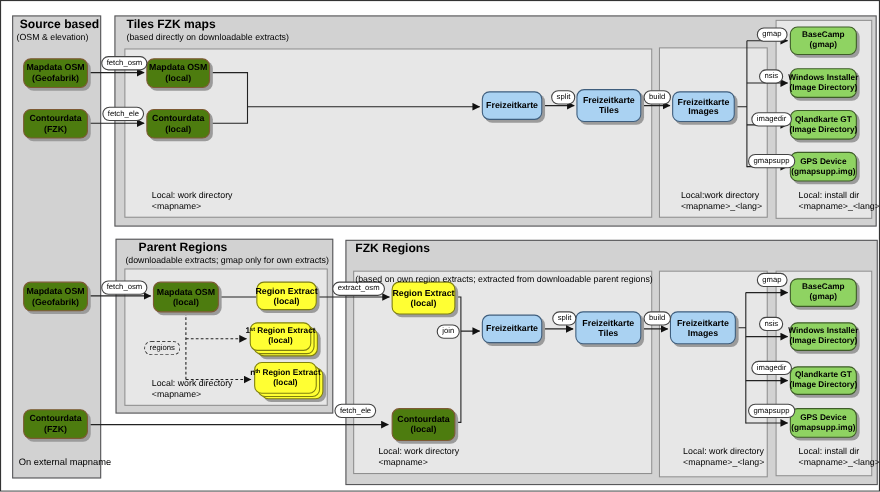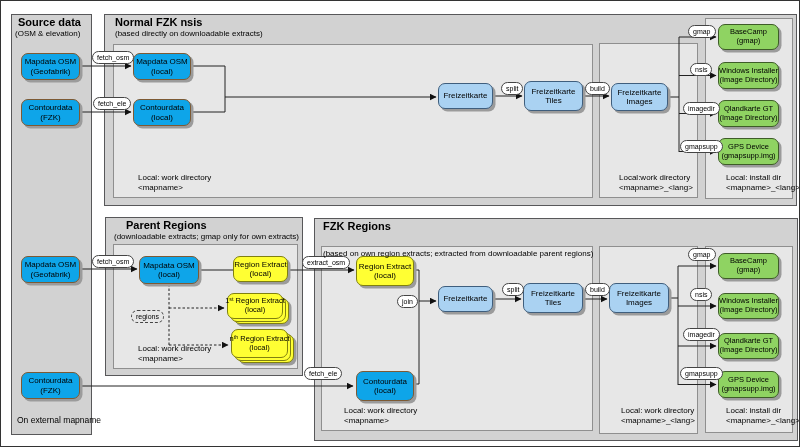--- a/index.html
+++ b/index.html
@@ -2,22 +2,22 @@
 <html><head>
 <meta charset="utf-8">
 <style>
   html,body{margin:0;padding:0;background:#fff;font-family:"Liberation Sans",sans-serif;color:#000;}
   #screen{position:relative;width:798px;height:445px;border:1px solid #333;background:#fff;overflow:hidden;}
   .section{position:absolute;background:#d2d2d2;border:1px solid #58585a;z-index:0;}
   .subbox{position:absolute;background:#e7e7e7;border:1px solid #8f8f8f;z-index:1;}
   svg.wires{position:absolute;left:0;top:0;z-index:2;}
   .node{position:absolute;display:flex;align-items:center;justify-content:center;text-align:center;
         white-space:pre;font-size:8px;line-height:1.18;border-radius:7px;border:1.4px solid #333;
-        box-shadow:2.5px 2.5px 0 #9b9b9b;z-index:3;box-sizing:border-box;}
-  .orange{background:#0ea5e9;border-color:#7d5a34;}
+        box-shadow:2.5px 2.5px 0 #9b9b9b;z-index:3;box-sizing:border-box;font-weight:bold;}
+  .orange{background:#4d7c0f;border-color:#7d5a34;}
   .blue{background:#aad2f2;border-color:#3f5e7d;}
   .green{background:#8fd362;border-color:#3e5c28;font-size:7.5px;}
   .yellow{background:#ffff33;border-color:#80800f;}
   .stack{position:absolute;z-index:3;}
   .stack .layer{position:absolute;border-radius:7px;border:1.4px solid #80800f;background:#ffff33;box-sizing:border-box;}
   .stack .layer.l1{left:6px;top:5px;box-shadow:2.5px 2.5px 0 #9b9b9b;}
   .stack .layer.l2{left:3px;top:2.5px;}
   .stack .node{left:0;top:0;box-shadow:none;}
   .oval{position:absolute;background:#fff;border:1px solid #444;border-radius:8px;font-size:7px;
         line-height:11px;padding:0 4px;white-space:nowrap;z-index:4;}
@@ -79,25 +79,25 @@
       <line x1="492" y1="298" x2="520" y2="298" marker-end="url(#arr)"></line>
       <line x1="582" y1="298" x2="606" y2="298" marker-end="url(#arr)"></line>
       <path d="M668,297 H677 M677,265 V384"></path>
       <line x1="677" y1="265" x2="715" y2="265" marker-end="url(#arr)"></line>
       <line x1="677" y1="305" x2="715" y2="305" marker-end="url(#arr)"></line>
       <line x1="677" y1="345" x2="715" y2="345" marker-end="url(#arr)"></line>
       <line x1="677" y1="383.5" x2="715" y2="383.5" marker-end="url(#arr)"></line>
     </g>
   </svg>
 
-  <div class="sec-title" style="left:17px;top:15px;">Source data</div>
+  <div class="sec-title" style="left:17px;top:15px;">Source based</div>
   <div class="sec-sub" style="left:14px;top:28px;">(OSM &amp; elevation)</div>
   <div class="footnote" style="left:16px;top:414px;">On external mapname</div>
 
-  <div class="sec-title" style="left:114px;top:15px;">Normal FZK nsis</div>
+  <div class="sec-title" style="left:114px;top:15px;">Tiles FZK maps</div>
   <div class="sec-sub" style="left:114px;top:28px;">(based directly on downloadable extracts)</div>
 
   <div class="sec-title" style="left:113px;top:218px;margin-left:12px;">Parent Regions</div>
   <div class="sec-sub" style="left:113px;top:231px;">(downloadable extracts; gmap only for own extracts)</div>
 
   <div class="sec-title" style="left:322px;top:219px;">FZK Regions</div>
   <div class="sec-sub" style="left:322px;top:248px;">(based on own region extracts; extracted from downloadable parent regions)</div>
 
   <div class="workdir" style="left:121px;top:172px;">Local: work directory
 &lt;mapname&gt;</div>

